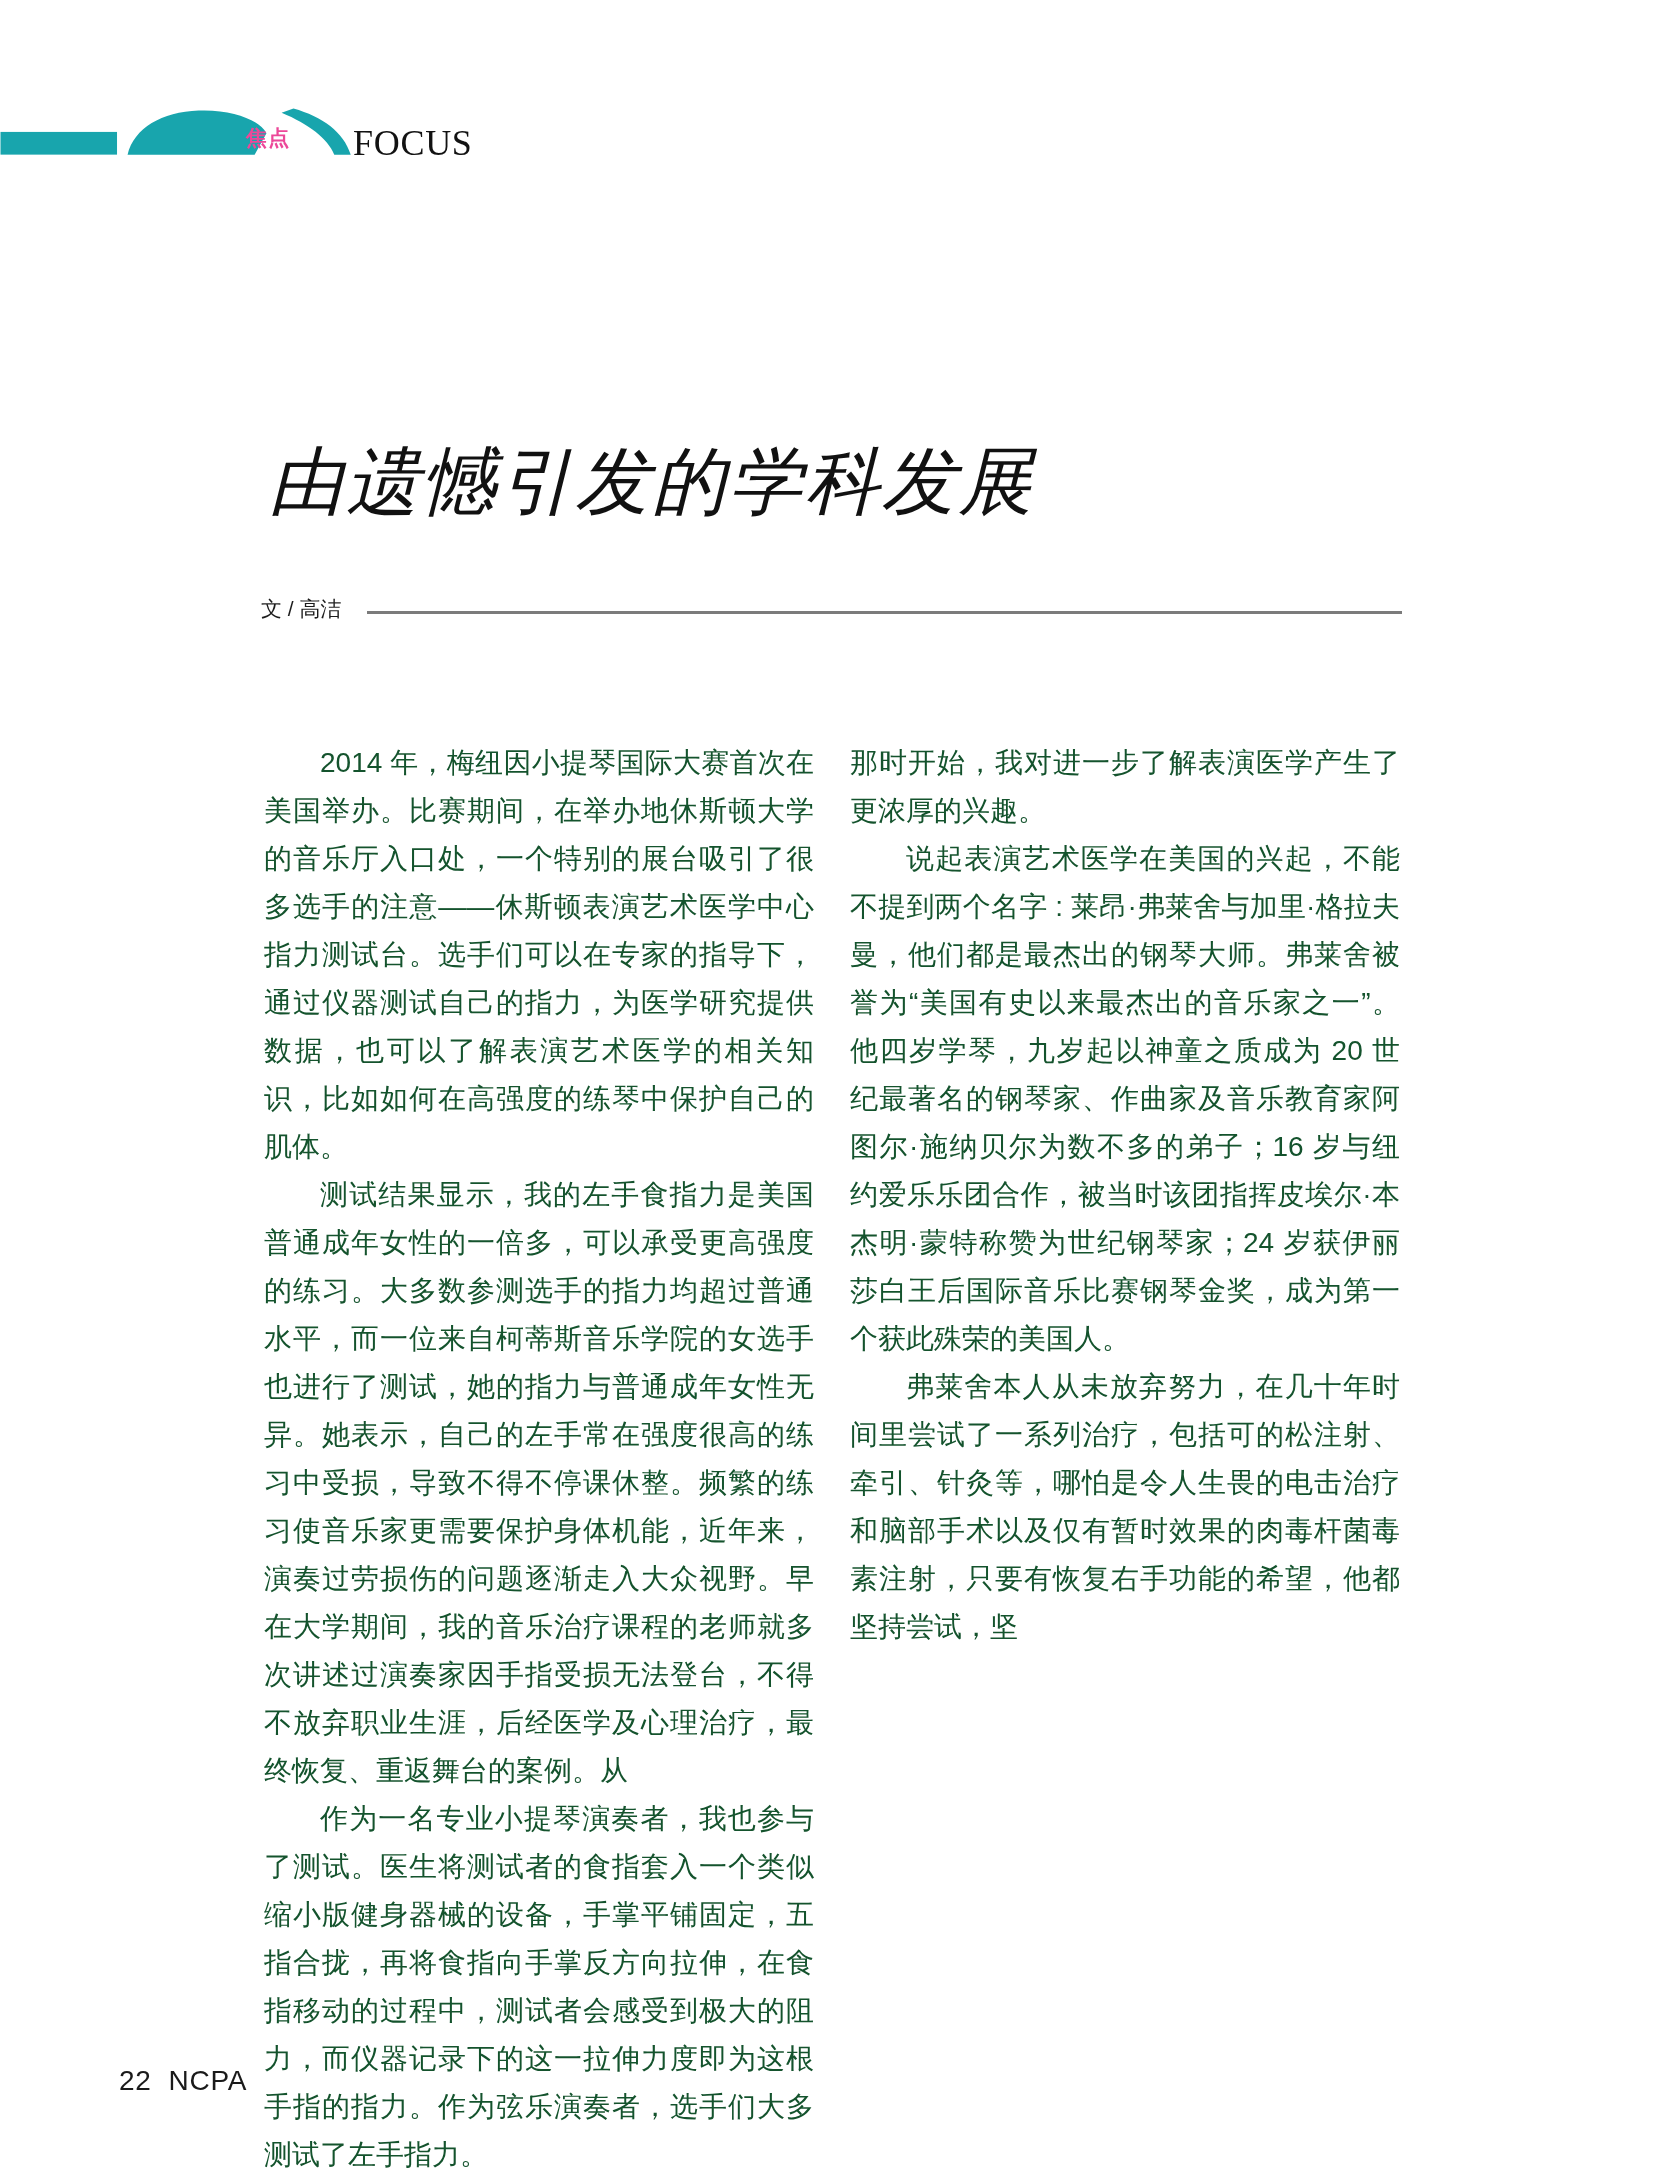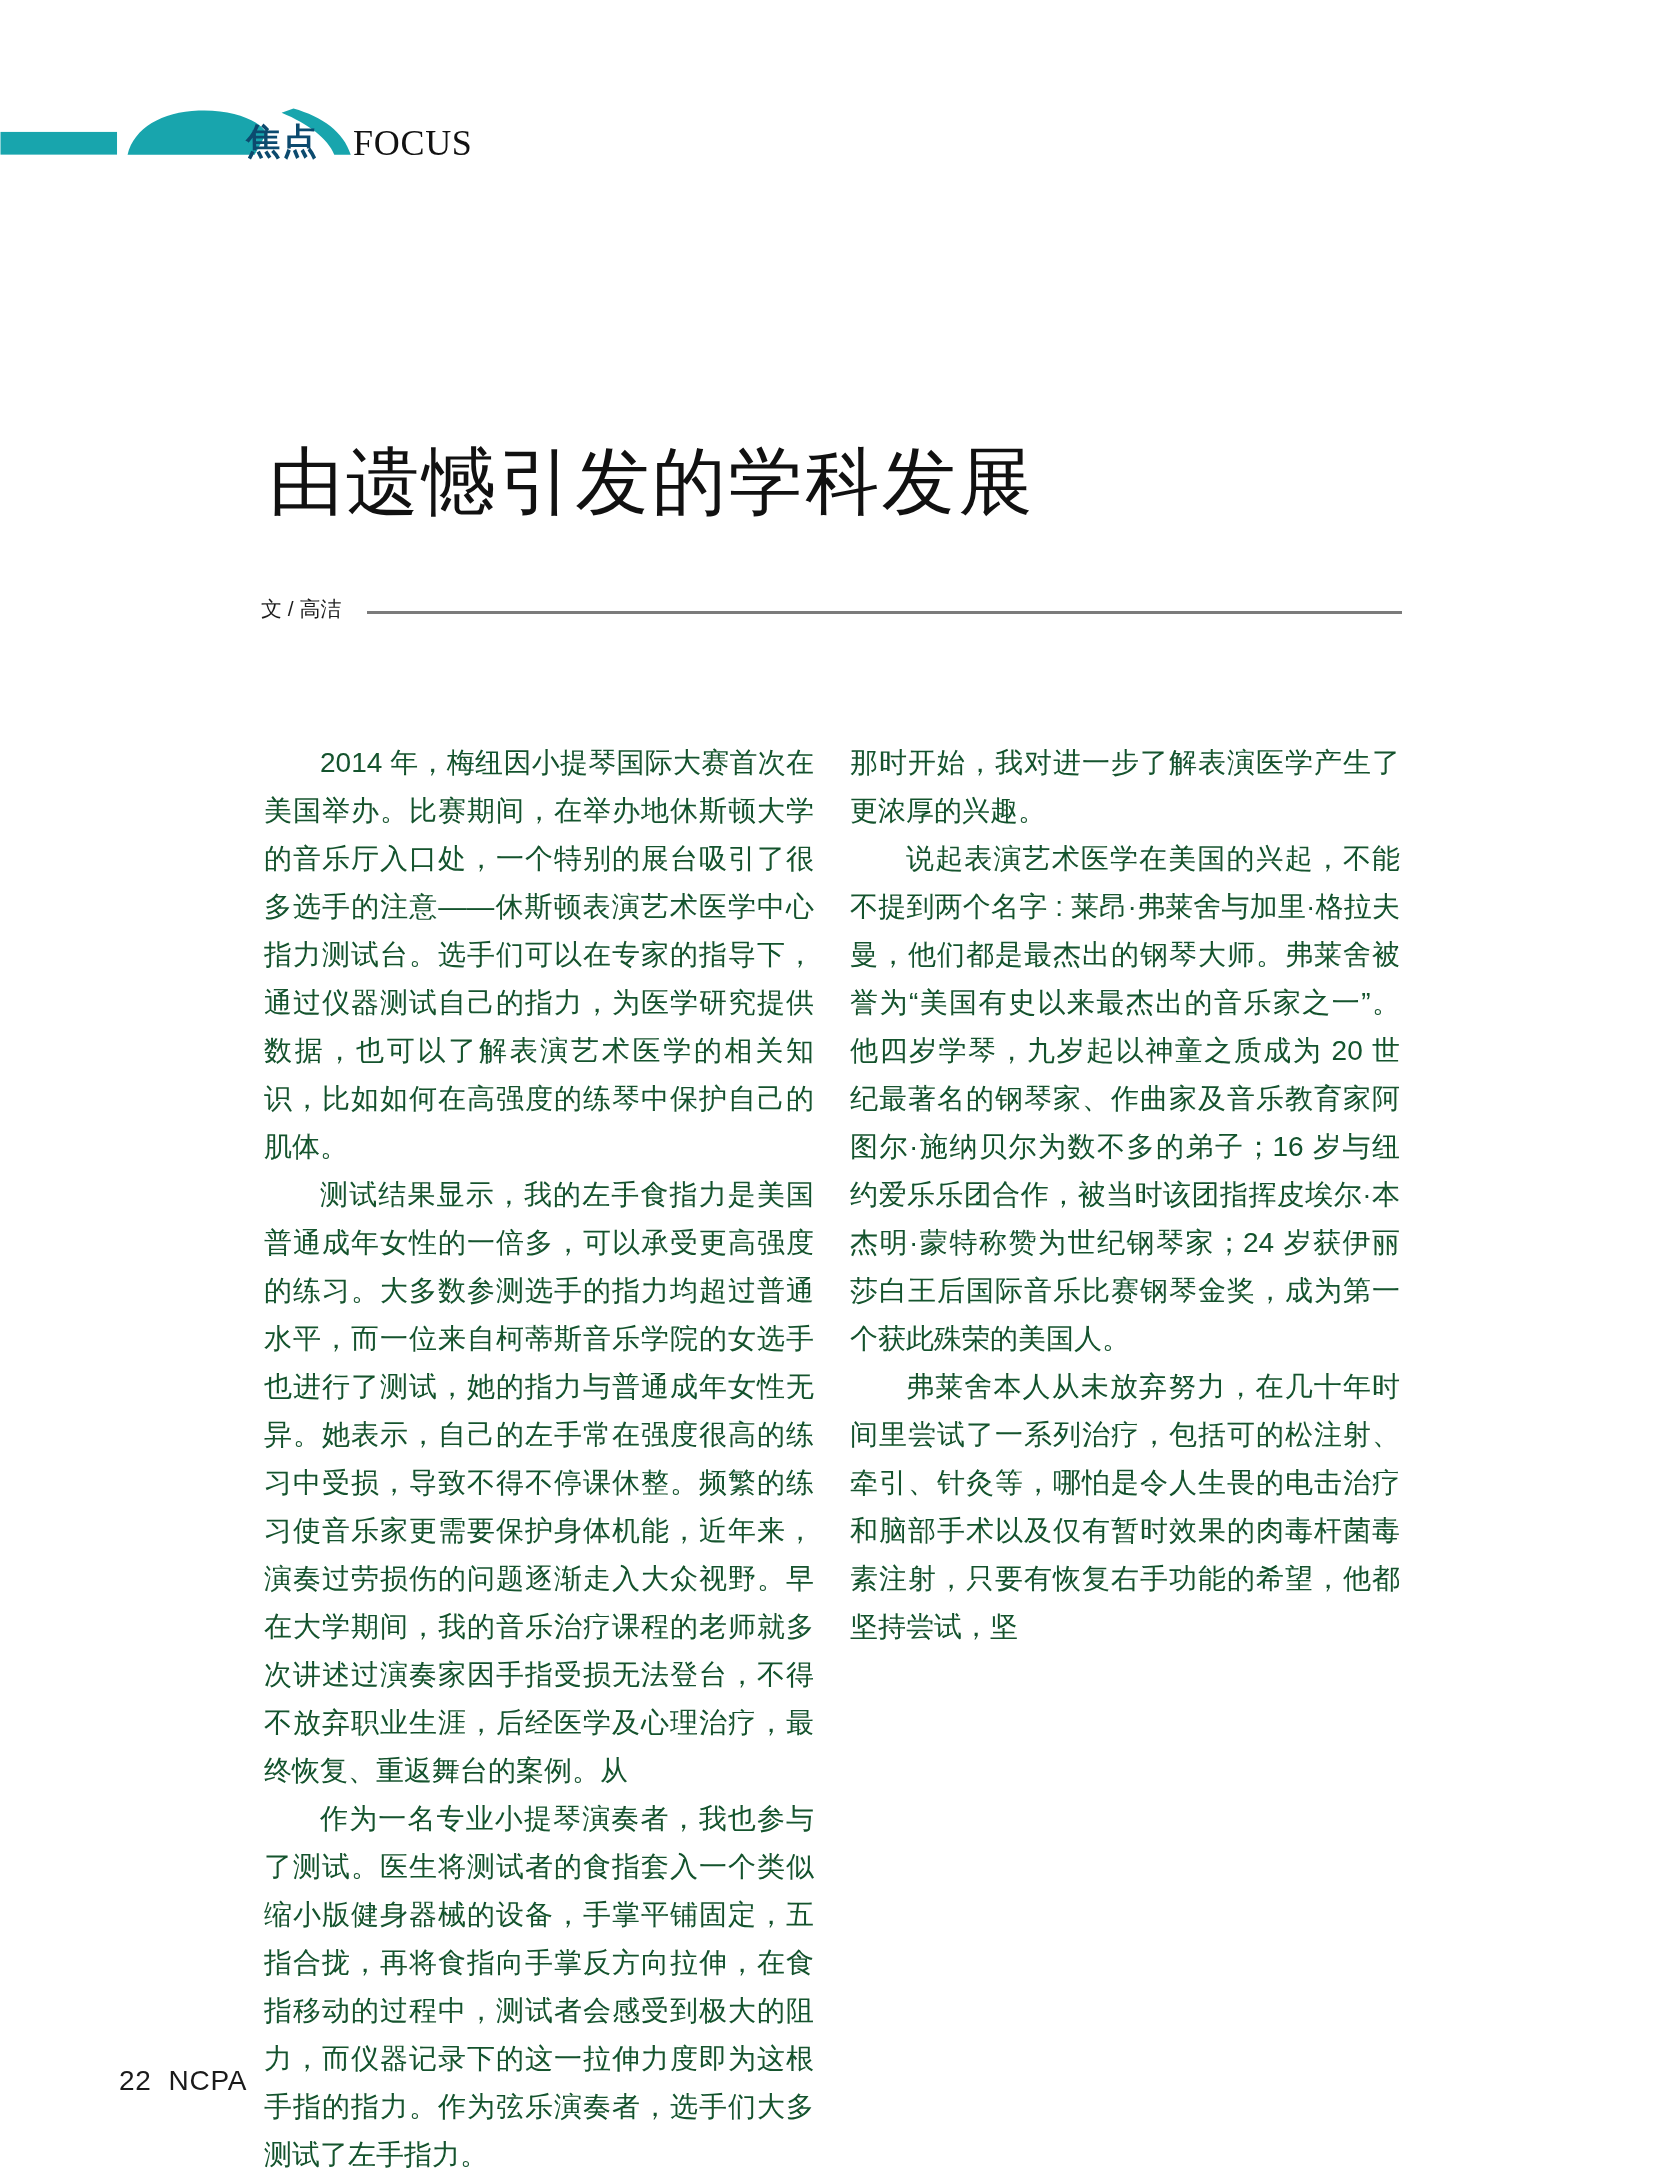--- a/index.html
+++ b/index.html
@@ -8,36 +8,37 @@
     width:1676px;height:2183px;
     background:#ffffff;
     overflow:hidden;
     font-family:"Liberation Sans", sans-serif;
     color:#262626;
   }
   
   #logo-svg{position:absolute;left:0;top:99px;width:475px;height:79px;}
   .section-zh{
     position:absolute;left:246px;top:127px;
-    font-size:35px;font-weight:700;letter-spacing:1.3px;
-    color:#0c4a6e;line-height:1;
-    font-family:Liberation Mono, monospace;
+    font-size:21px;font-weight:700;letter-spacing:1.3px;
+    color:#ec4899;line-height:1;
+    font-family:Liberation Sans, sans-serif;
   }
   .section-en{
     position:absolute;left:353px;top:125px;
     font-size:36px;font-weight:400;letter-spacing:0.7px;
     color:#121212;line-height:1;
     font-family:"Liberation Serif", serif;
   }
   
   .article-title{
     position:absolute;left:269px;top:388px;
     font-size:74px;font-weight:300;letter-spacing:2.6px;
     color:#111111;line-height:1.2;white-space:nowrap;
     font-family:"Liberation Serif", serif;
+    font-style:italic;
   }
   .byline{
     position:absolute;left:261px;top:596px;
     font-size:21px;font-weight:400;color:#1c1c1c;line-height:1.2;
   }
   .byline-rule{
     position:absolute;left:367px;top:611px;
     width:1035px;height:2.6px;background:#7b7b7b;
   }
   

